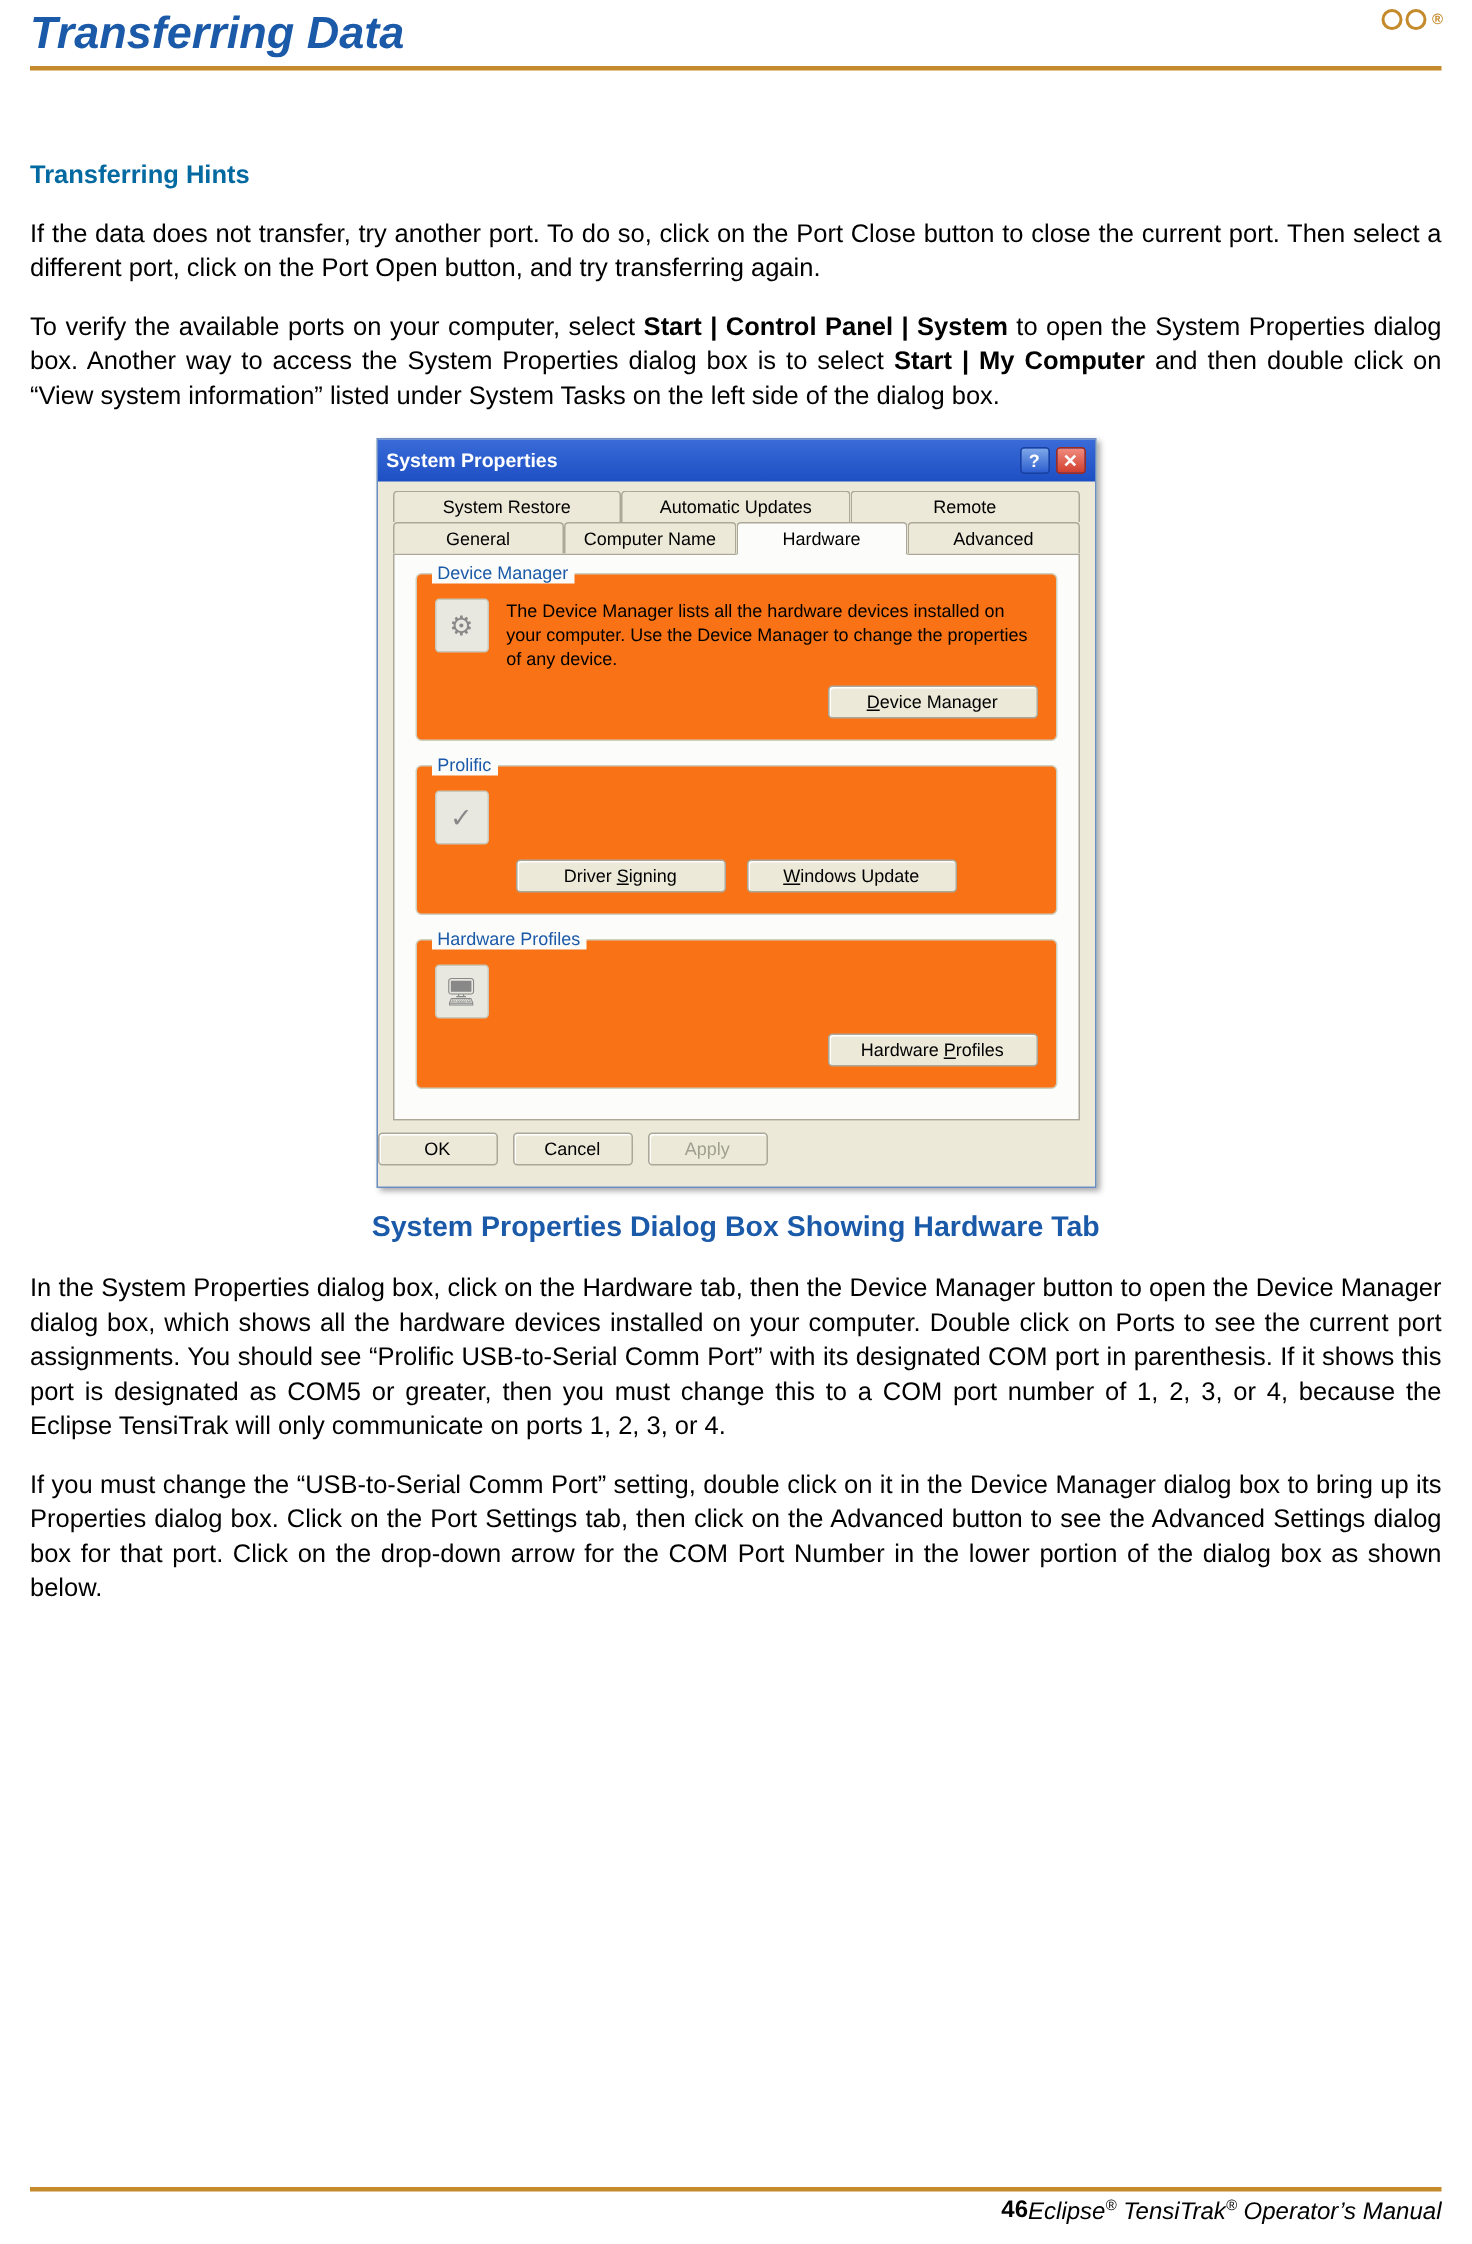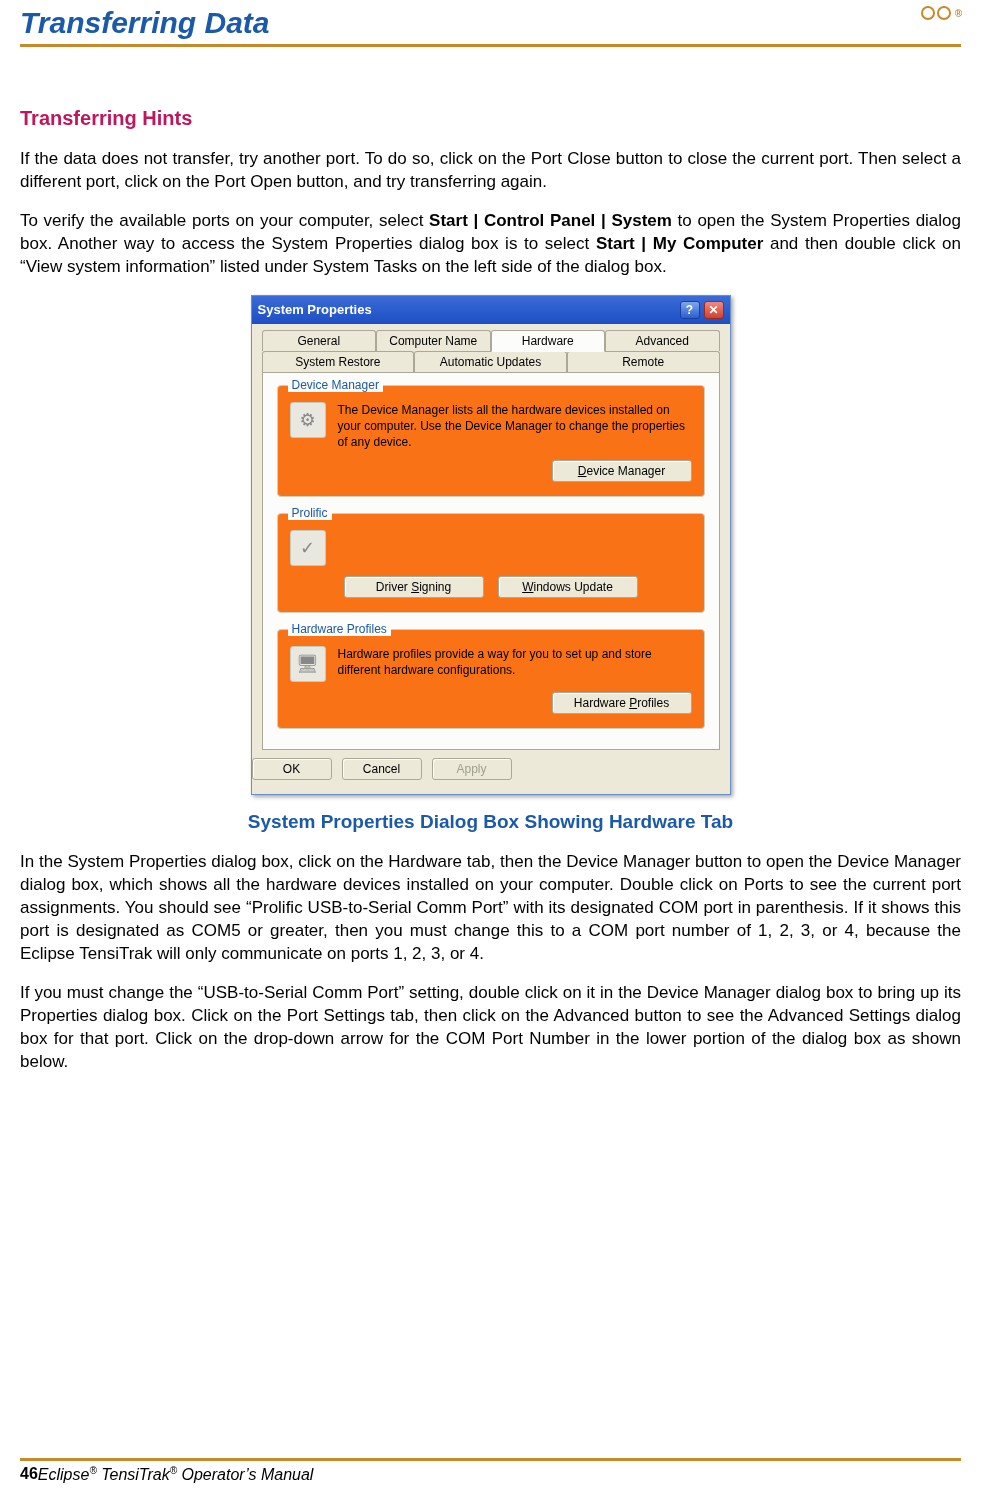--- a/index.html
+++ b/index.html
@@ -37,23 +37,23 @@
     align-items: center;
     gap: 2px;
   }
   .logo-ring {
     width: 14px; height: 14px; border: 2px solid #c58a2b; border-radius: 50%;
     display:inline-block;
   }
   .hr1 { border: none; border-top: 3px solid #c58a2b; margin: 4px 0 0 0; }
 
   .section-title {
-    color: #be185d;
-    font-weight: bold;
-    font-size: 20px;
+    color: #0369a1;
+    font-weight: bold;
+    font-size: 17px;
     margin-top: 60px;
     margin-bottom: 18px;
   }
   .body-text {
     font-size: 17px;
     line-height: 1.35;
     text-align: justify;
     margin-bottom: 16px;
   }
 
@@ -186,21 +186,21 @@
     margin: 16px 0 18px 0;
   }
 
   
   .footer {
     position: absolute;
     bottom: 12px;
     left: 20px; right: 20px;
     border-top: 3px solid #c58a2b;
     display: flex;
-    justify-content: flex-start;
+    justify-content: flex-end;
     font-size: 16px;
     padding-top: 4px;
   }
   .footer .pgnum { font-weight: bold; }
   .footer .man { font-style: italic; }
   sup.reg { font-size: 10px; vertical-align: super; font-style: italic;}
 </style>
 </head>
 <body>
 <div class="page">
@@ -227,31 +227,31 @@
   <div class="sysprop">
     <div class="titlebar">
       <span>System Properties</span>
       <div class="titlebar-buttons">
         <div class="tbtn">?</div>
         <div class="tbtn close">✕</div>
       </div>
     </div>
 
     <div class="tabsrow">
+      <div class="tabs row1">
+        <div class="tab">System Restore</div>
+        <div class="tab">Automatic Updates</div>
+        <div class="tab">Remote</div>
+      </div>
       <div class="tabs row2">
         <div class="tab">General</div>
         <div class="tab">Computer Name</div>
         <div class="tab active">Hardware</div>
         <div class="tab">Advanced</div>
       </div>
-      <div class="tabs row1">
-        <div class="tab">System Restore</div>
-        <div class="tab">Automatic Updates</div>
-        <div class="tab">Remote</div>
-      </div>
     </div>
 
     <div class="tabpane">
 
       <div class="group">
         <div class="group-title">Device Manager</div>
         <div class="group-body">
           <div class="group-icon">⚙</div>
           <div class="group-desc">The Device Manager lists all the hardware devices installed on your computer. Use the Device Manager to change the properties of any device.</div>
         </div>
@@ -268,21 +268,20 @@
         <div class="group-btns center2">
           <div class="winbtn">Driver <u>S</u>igning</div>
           <div class="winbtn"><u>W</u>indows Update</div>
         </div>
       </div>
 
       <div class="group" style="margin-bottom:4px;">
         <div class="group-title">Hardware Profiles</div>
         <div class="group-body">
           <div class="group-icon">🖥</div>
-          <div class="group-desc">Hardware profiles provide a way for you to set up and store different hardware configurations.</div>
         </div>
         <div class="group-btns">
           <div class="winbtn">Hardware <u>P</u>rofiles</div>
         </div>
       </div>
 
     </div>
 
     <div class="bottom-btns">
       <div class="winbtn">OK</div>

